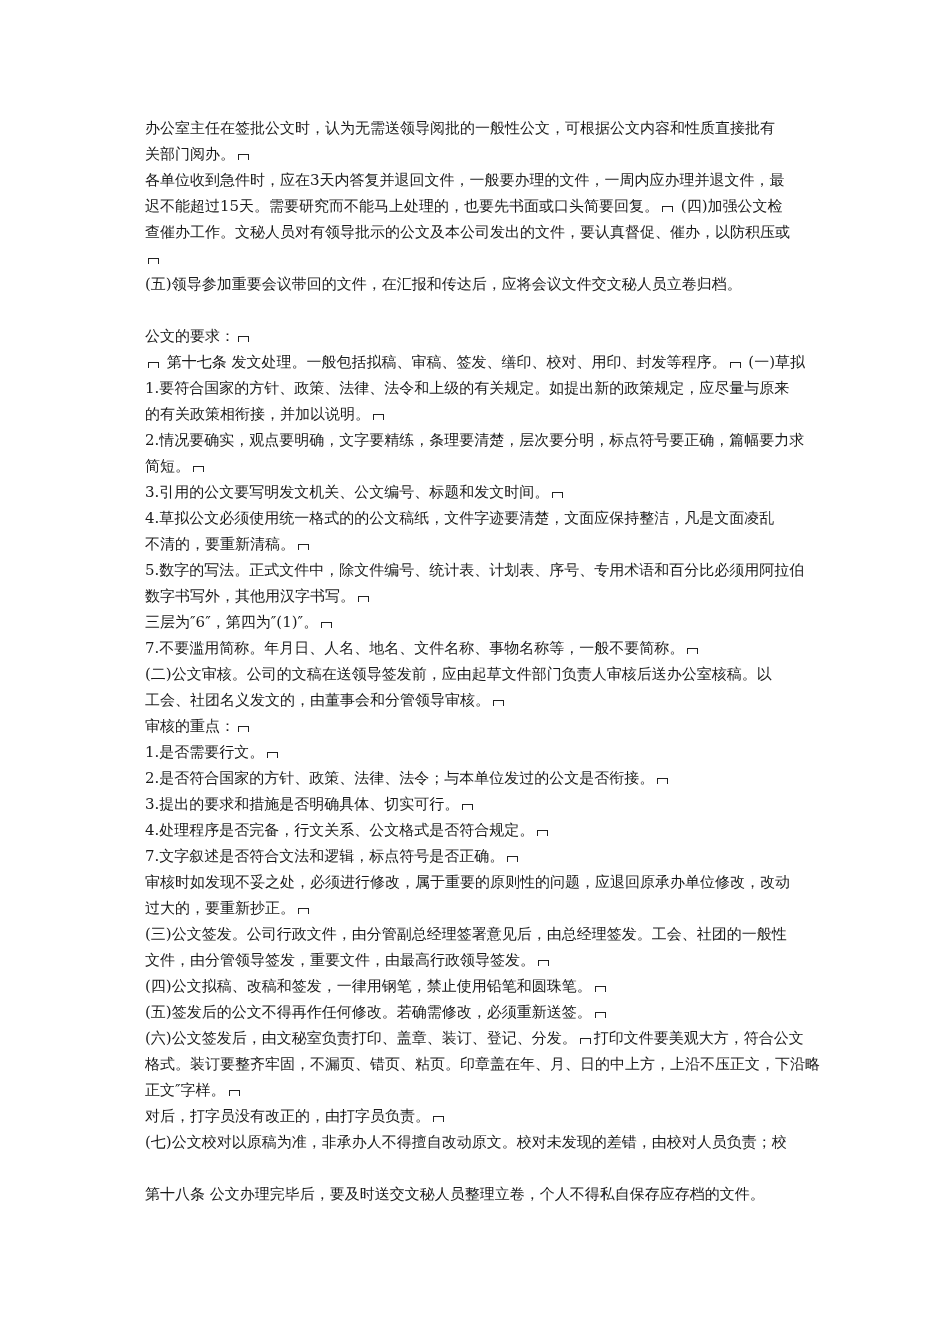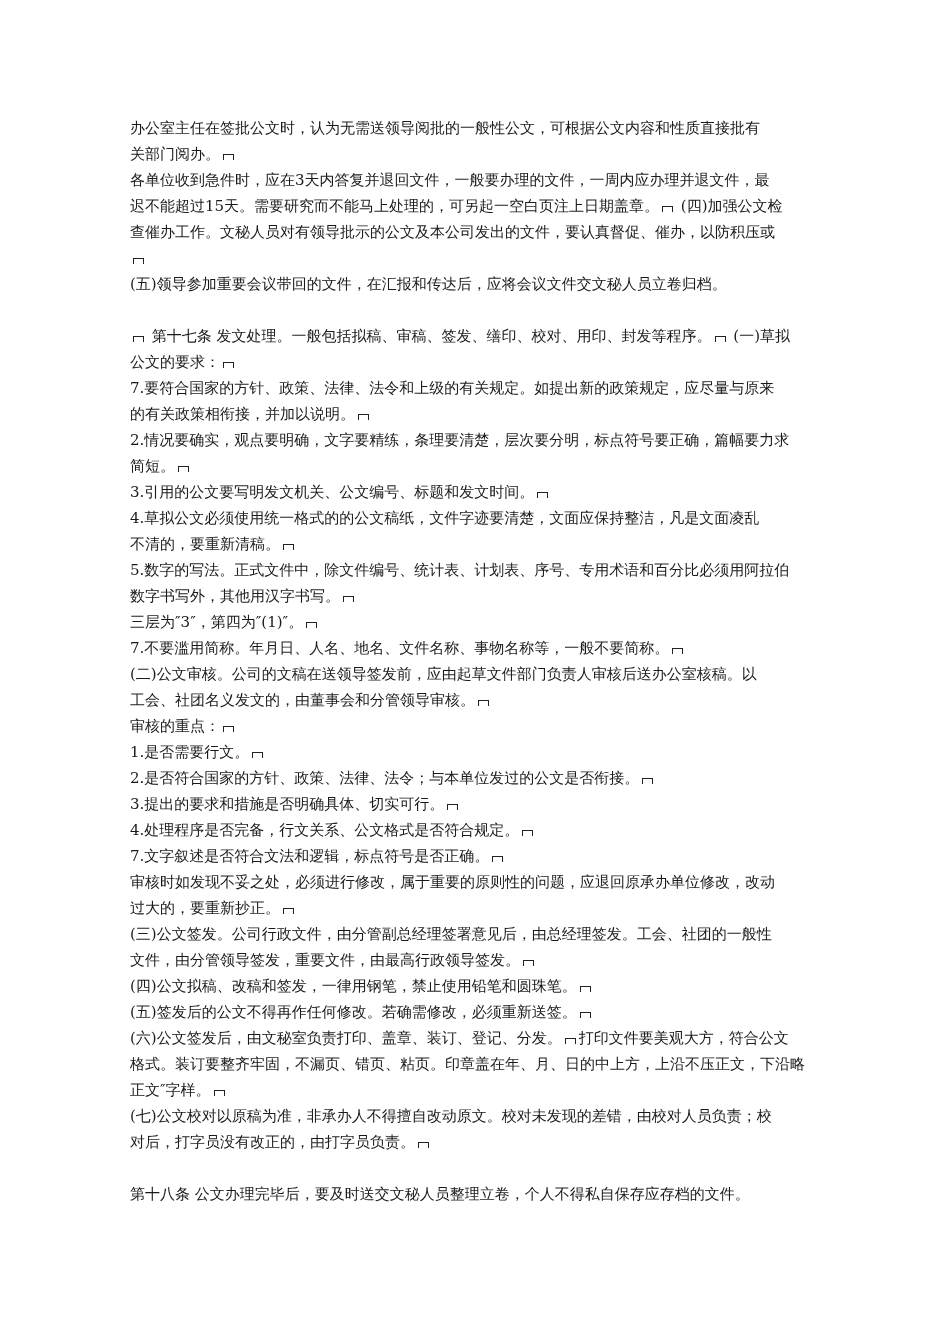--- a/index.html
+++ b/index.html
@@ -1,68 +1,68 @@
 <!DOCTYPE html>
 <html><head>
 <meta charset="utf-8">
 <style>
   html, body { margin: 0; padding: 0; background: #ffffff; }
   body { width: 950px; height: 1344px; position: relative; overflow: hidden; }
   .page {
-    position: absolute; left: 130px; top: 115px; width: 668px;
+    position: absolute; left: 145px; top: 115px; width: 668px;
     font-family: "DejaVu Serif", "Liberation Serif", serif;
     font-size: 15px; color: #1a1a1a; line-height: 26px;
   }
   .line { white-space: nowrap; height: 26px; overflow: visible; }
   .blank { height: 26px; }
   .pm {
     display: inline-block; width: 11px; height: 6px;
     border-top: 1.5px solid #222; border-left: 1.5px solid #222; border-right: 1.5px solid #222;
     margin: 0 3px; vertical-align: -1px; box-sizing: border-box;
   }
 </style>
 </head>
 <body>
 
 <div class="page" id="doc">
     <div class="line"><span>办公室主任在签批公文时，认为无需送领导阅批的一般性公文，可根据公文内容和性质直接批有</span></div>
     <div class="line"><span>关部门阅办。</span><span class="pm"></span></div>
     <div class="line"><span>各单位收到急件时，应在3天内答复并退回文件，一般要办理的文件，一周内应办理并退文件，最</span></div>
-    <div class="line"><span>迟不能超过15天。需要研究而不能马上处理的，可另起一空白页注上日期盖章。</span><span class="pm"></span><span> (四)加强公文检</span></div>
+    <div class="line"><span>迟不能超过15天。需要研究而不能马上处理的，也要先书面或口头简要回复。</span><span class="pm"></span><span> (四)加强公文检</span></div>
     <div class="line"><span>查催办工作。文秘人员对有领导批示的公文及本公司发出的文件，要认真督促、催办，以防积压或</span></div>
     <div class="line"><span class="pm"></span></div>
     <div class="line"><span>(五)领导参加重要会议带回的文件，在汇报和传达后，应将会议文件交文秘人员立卷归档。</span></div>
     <div class="blank"></div>
+    <div class="line"><span>公文的要求：</span><span class="pm"></span></div>
     <div class="line"><span class="pm"></span><span> 第十七条  发文处理。一般包括拟稿、审稿、签发、缮印、校对、用印、封发等程序。</span><span class="pm"></span><span> (一)草拟</span></div>
-    <div class="line"><span>公文的要求：</span><span class="pm"></span></div>
-    <div class="line"><span>7.要符合国家的方针、政策、法律、法令和上级的有关规定。如提出新的政策规定，应尽量与原来</span></div>
+    <div class="line"><span>1.要符合国家的方针、政策、法律、法令和上级的有关规定。如提出新的政策规定，应尽量与原来</span></div>
     <div class="line"><span>的有关政策相衔接，并加以说明。</span><span class="pm"></span></div>
     <div class="line"><span>2.情况要确实，观点要明确，文字要精练，条理要清楚，层次要分明，标点符号要正确，篇幅要力求</span></div>
     <div class="line"><span>简短。</span><span class="pm"></span></div>
     <div class="line"><span>3.引用的公文要写明发文机关、公文编号、标题和发文时间。</span><span class="pm"></span></div>
     <div class="line"><span>4.草拟公文必须使用统一格式的的公文稿纸，文件字迹要清楚，文面应保持整洁，凡是文面凌乱</span></div>
     <div class="line"><span>不清的，要重新清稿。</span><span class="pm"></span></div>
     <div class="line"><span>5.数字的写法。正式文件中，除文件编号、统计表、计划表、序号、专用术语和百分比必须用阿拉伯</span></div>
     <div class="line"><span>数字书写外，其他用汉字书写。</span><span class="pm"></span></div>
-    <div class="line"><span>三层为″3″，第四为″(1)″。</span><span class="pm"></span></div>
+    <div class="line"><span>三层为″6″，第四为″(1)″。</span><span class="pm"></span></div>
     <div class="line"><span>7.不要滥用简称。年月日、人名、地名、文件名称、事物名称等，一般不要简称。</span><span class="pm"></span></div>
     <div class="line"><span>(二)公文审核。公司的文稿在送领导签发前，应由起草文件部门负责人审核后送办公室核稿。以</span></div>
     <div class="line"><span>工会、社团名义发文的，由董事会和分管领导审核。</span><span class="pm"></span></div>
     <div class="line"><span>审核的重点：</span><span class="pm"></span></div>
     <div class="line"><span>1.是否需要行文。</span><span class="pm"></span></div>
     <div class="line"><span>2.是否符合国家的方针、政策、法律、法令；与本单位发过的公文是否衔接。</span><span class="pm"></span></div>
     <div class="line"><span>3.提出的要求和措施是否明确具体、切实可行。</span><span class="pm"></span></div>
     <div class="line"><span>4.处理程序是否完备，行文关系、公文格式是否符合规定。</span><span class="pm"></span></div>
     <div class="line"><span>7.文字叙述是否符合文法和逻辑，标点符号是否正确。</span><span class="pm"></span></div>
     <div class="line"><span>审核时如发现不妥之处，必须进行修改，属于重要的原则性的问题，应退回原承办单位修改，改动</span></div>
     <div class="line"><span>过大的，要重新抄正。</span><span class="pm"></span></div>
     <div class="line"><span>(三)公文签发。公司行政文件，由分管副总经理签署意见后，由总经理签发。工会、社团的一般性</span></div>
     <div class="line"><span>文件，由分管领导签发，重要文件，由最高行政领导签发。</span><span class="pm"></span></div>
     <div class="line"><span>(四)公文拟稿、改稿和签发，一律用钢笔，禁止使用铅笔和圆珠笔。</span><span class="pm"></span></div>
     <div class="line"><span>(五)签发后的公文不得再作任何修改。若确需修改，必须重新送签。</span><span class="pm"></span></div>
     <div class="line"><span>(六)公文签发后，由文秘室负责打印、盖章、装订、登记、分发。</span><span class="pm"></span><span>打印文件要美观大方，符合公文</span></div>
     <div class="line"><span>格式。装订要整齐牢固，不漏页、错页、粘页。印章盖在年、月、日的中上方，上沿不压正文，下沿略</span></div>
     <div class="line"><span>正文″字样。</span><span class="pm"></span></div>
+    <div class="line"><span>对后，打字员没有改正的，由打字员负责。</span><span class="pm"></span></div>
     <div class="line"><span>(七)公文校对以原稿为准，非承办人不得擅自改动原文。校对未发现的差错，由校对人员负责；校</span></div>
-    <div class="line"><span>对后，打字员没有改正的，由打字员负责。</span><span class="pm"></span></div>
     <div class="blank"></div>
     <div class="line"><span>第十八条  公文办理完毕后，要及时送交文秘人员整理立卷，个人不得私自保存应存档的文件。</span></div>
   </div>
 
 </body></html>

